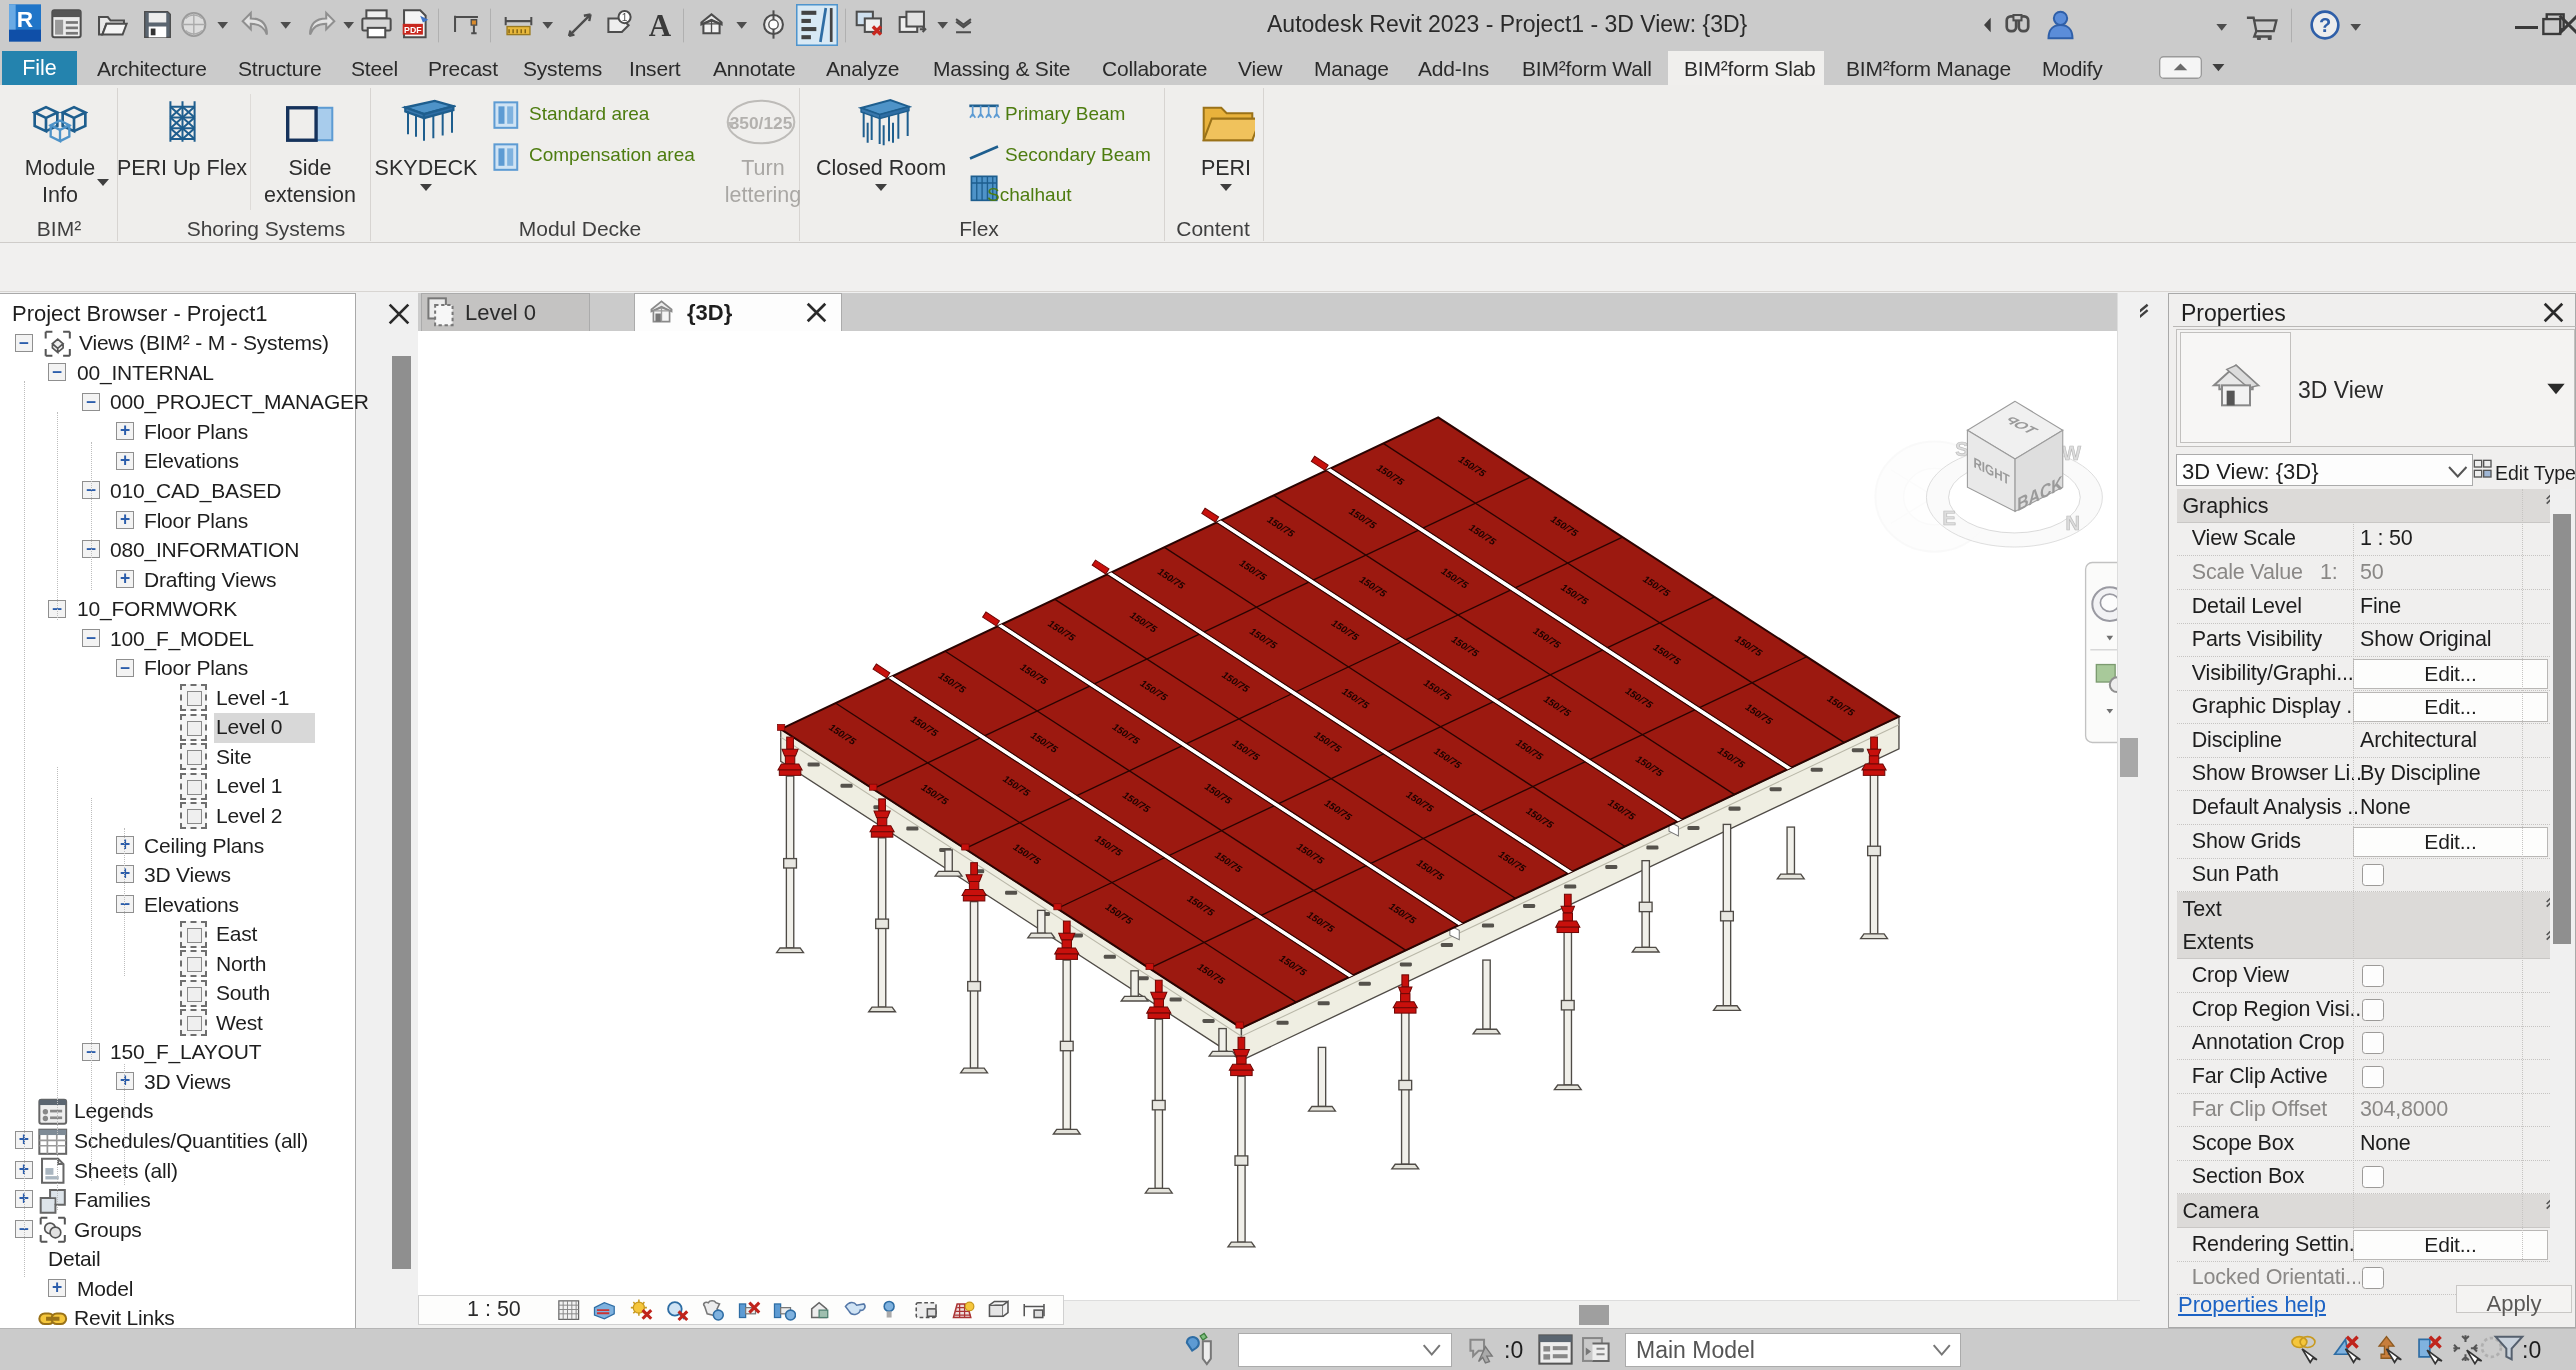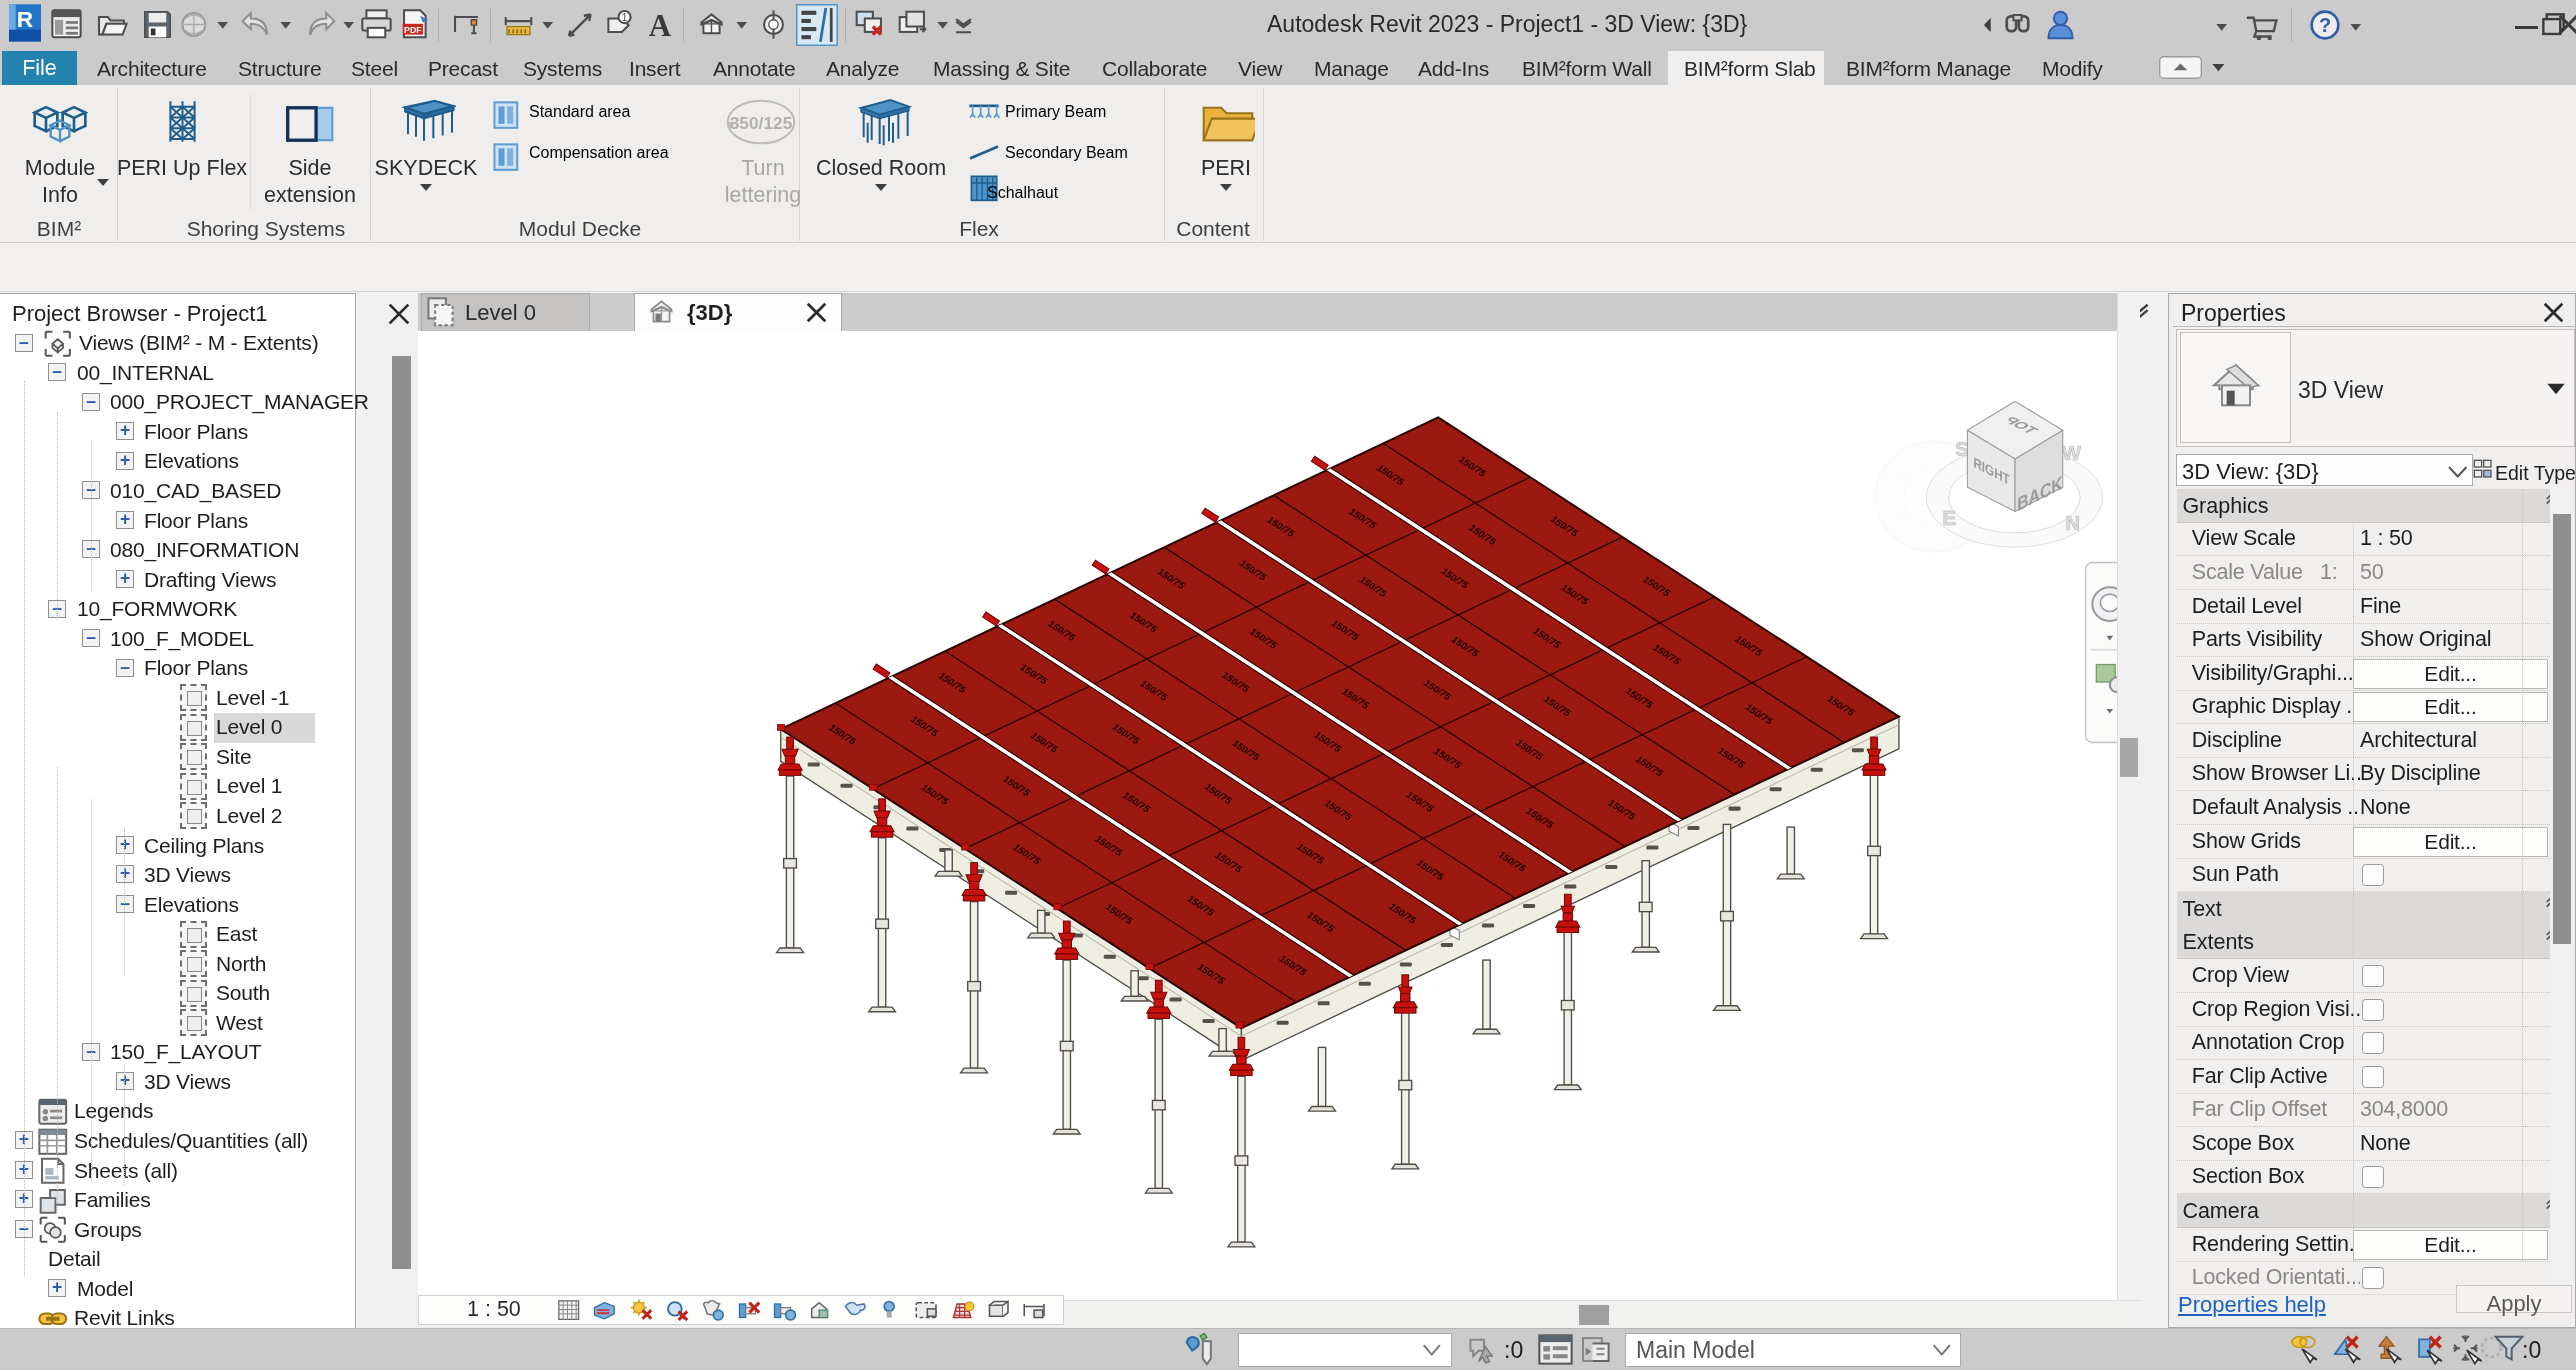--- a/index.html
+++ b/index.html
@@ -8,21 +8,21 @@
 #tabrow{left:0;top:51px;width:2576px;height:34px;background:#CBCBCB}
 #ribbon{left:0;top:85px;width:2576px;height:158px;background:#EFEEEC;border-bottom:1.3px solid #CFCCC9}
 #optbar{left:0;top:244px;width:2576px;height:48px;background:#F1F0EF;border-bottom:0.7px solid #D8D5D2}
 #browser{left:0;top:293px;width:356px;height:1035px;background:#FFFFFF;border-right:0.7px solid #A9A9A9;border-top:0.7px solid #A9A9A9}
 #canvas{left:418px;top:293px;width:1722px;height:1035px;background:#FFFFFF}
 #props{left:2168px;top:293px;width:408px;height:1035px;background:#F0EFEE;border:0.7px solid #A9A9A9}
 #statusbar{left:0;top:1328px;width:2576px;height:42px;background:#CBCBCB;border-top:0.7px solid #B5B5B5}
 .ribcap{position:absolute;top:132px;font-size:21px;color:#3F3F3F;text-align:center;transform:translateX(-50%)}
 .vsep{position:absolute;top:2.7px;height:153px;width:0.7px;background:#D7D4D1}
 .biglabel{position:absolute;font-size:21.5px;color:#2D2D2D;text-align:center;transform:translateX(-50%);white-space:nowrap}
-.rowlabel{position:absolute;font-size:16px;color:#000000;white-space:nowrap}
+.rowlabel{position:absolute;font-size:19px;color:#4d7c0f;white-space:nowrap}
 .caret{position:absolute;width:0;height:0;border-left:6px solid transparent;border-right:6px solid transparent;border-top:7.4px solid #3F3F3F}
 .treerow{position:absolute;font-size:21px;letter-spacing:-0.2px;color:#1E1E1E;white-space:nowrap;height:30px;line-height:30px}
 .expander{position:absolute;width:18px;height:18px;background:#F3F3F3;border:1px solid #8F8F8F;color:#2B5DAB;font-size:17.5px;line-height:15.4px;text-align:center;font-weight:bold}
 .viewicon{position:absolute;width:27px;height:27px;border:2px dashed #6E6E6E;background:#F5F5F5}
 .viewicon:before{content:"";position:absolute;left:4.7px;top:4.7px;width:13.4px;height:13.4px;border:1.3px solid #8A8A8A;background:#EFEFEF}
 .prow{position:absolute;left:2177px;width:381px;height:34px;font-size:21.5px;letter-spacing:-0.2px;color:#1E1E1E;border-bottom:0.7px dotted #C6C4C2}
 .pname{position:absolute;left:14.8px;top:0;line-height:33px;white-space:nowrap;max-width:168px;overflow:hidden}
 .pval{position:absolute;left:183px;top:0;line-height:33px;white-space:nowrap}
 .phead{position:absolute;left:2177px;width:381px;height:34px;background:#DCDAD8;font-size:21.5px;color:#1E1E1E;line-height:34px;padding-left:5.4px;border-bottom:0.7px solid #C9C7C5}
 .pbtn{position:absolute;left:176px;top:2px;width:195px;height:29.5px;background:#FDFDFC;border:0.7px solid #B9B7B5;text-align:center;line-height:28px;font-size:21px}
@@ -348,21 +348,21 @@
 <div id="browser" class="abs">
     <div class="abs" style="left:12px;top:6.7px;font-size:22px;color:#1E1E1E">Project Browser - Project1</div>
     <svg class="abs" style="left:387px;top:8px" width="24" height="24" viewBox="0 0 36 36">
       <path d="M4 4 L32 32 M32 4 L4 32" stroke="#2A2A2A" stroke-width="4"></path>
     </svg>
     <div class="expander" style="left:14.8px;top:40px">–</div>
     <svg class="abs" style="left:43px;top:35px" width="29.5" height="29.5" viewBox="0 0 44 44">
       <path d="M4 4 l10 0 M4 4 l0 10 M40 4 l-10 0 M40 4 l0 10 M4 40 l10 0 M4 40 l0 -10 M40 40 l-10 0 M40 40 l0 -10" stroke="#555" stroke-width="3"></path>
       <path d="M14 22 l8 -7 l8 7 l-8 7 z M14 22 l0 6 l8 7 l0 -6 M30 22 l0 6 l-8 7" fill="#EEE" stroke="#555" stroke-width="2.5"></path>
     </svg>
-    <div class="treerow" style="left:79px;top:34px">Views (BIM² - M - Extents)</div>
+    <div class="treerow" style="left:79px;top:34px">Views (BIM² - M - Systems)</div>
     <div class="expander" style="left:48px;top:69px">–</div>
     <div class="treerow" style="left:77px;top:64px">00_INTERNAL</div>
     <div class="expander" style="left:82px;top:99px">–</div>
     <div class="treerow" style="left:110px;top:93px">000_PROJECT_MANAGER</div>
     <div class="expander" style="left:116px;top:128px">+</div>
     <div class="treerow" style="left:144px;top:123px">Floor Plans</div>
     <div class="expander" style="left:116px;top:158px">+</div>
     <div class="treerow" style="left:144px;top:152px">Elevations</div>
     <div class="expander" style="left:82px;top:187px">–</div>
     <div class="treerow" style="left:110px;top:182px">010_CAD_BASED</div>

